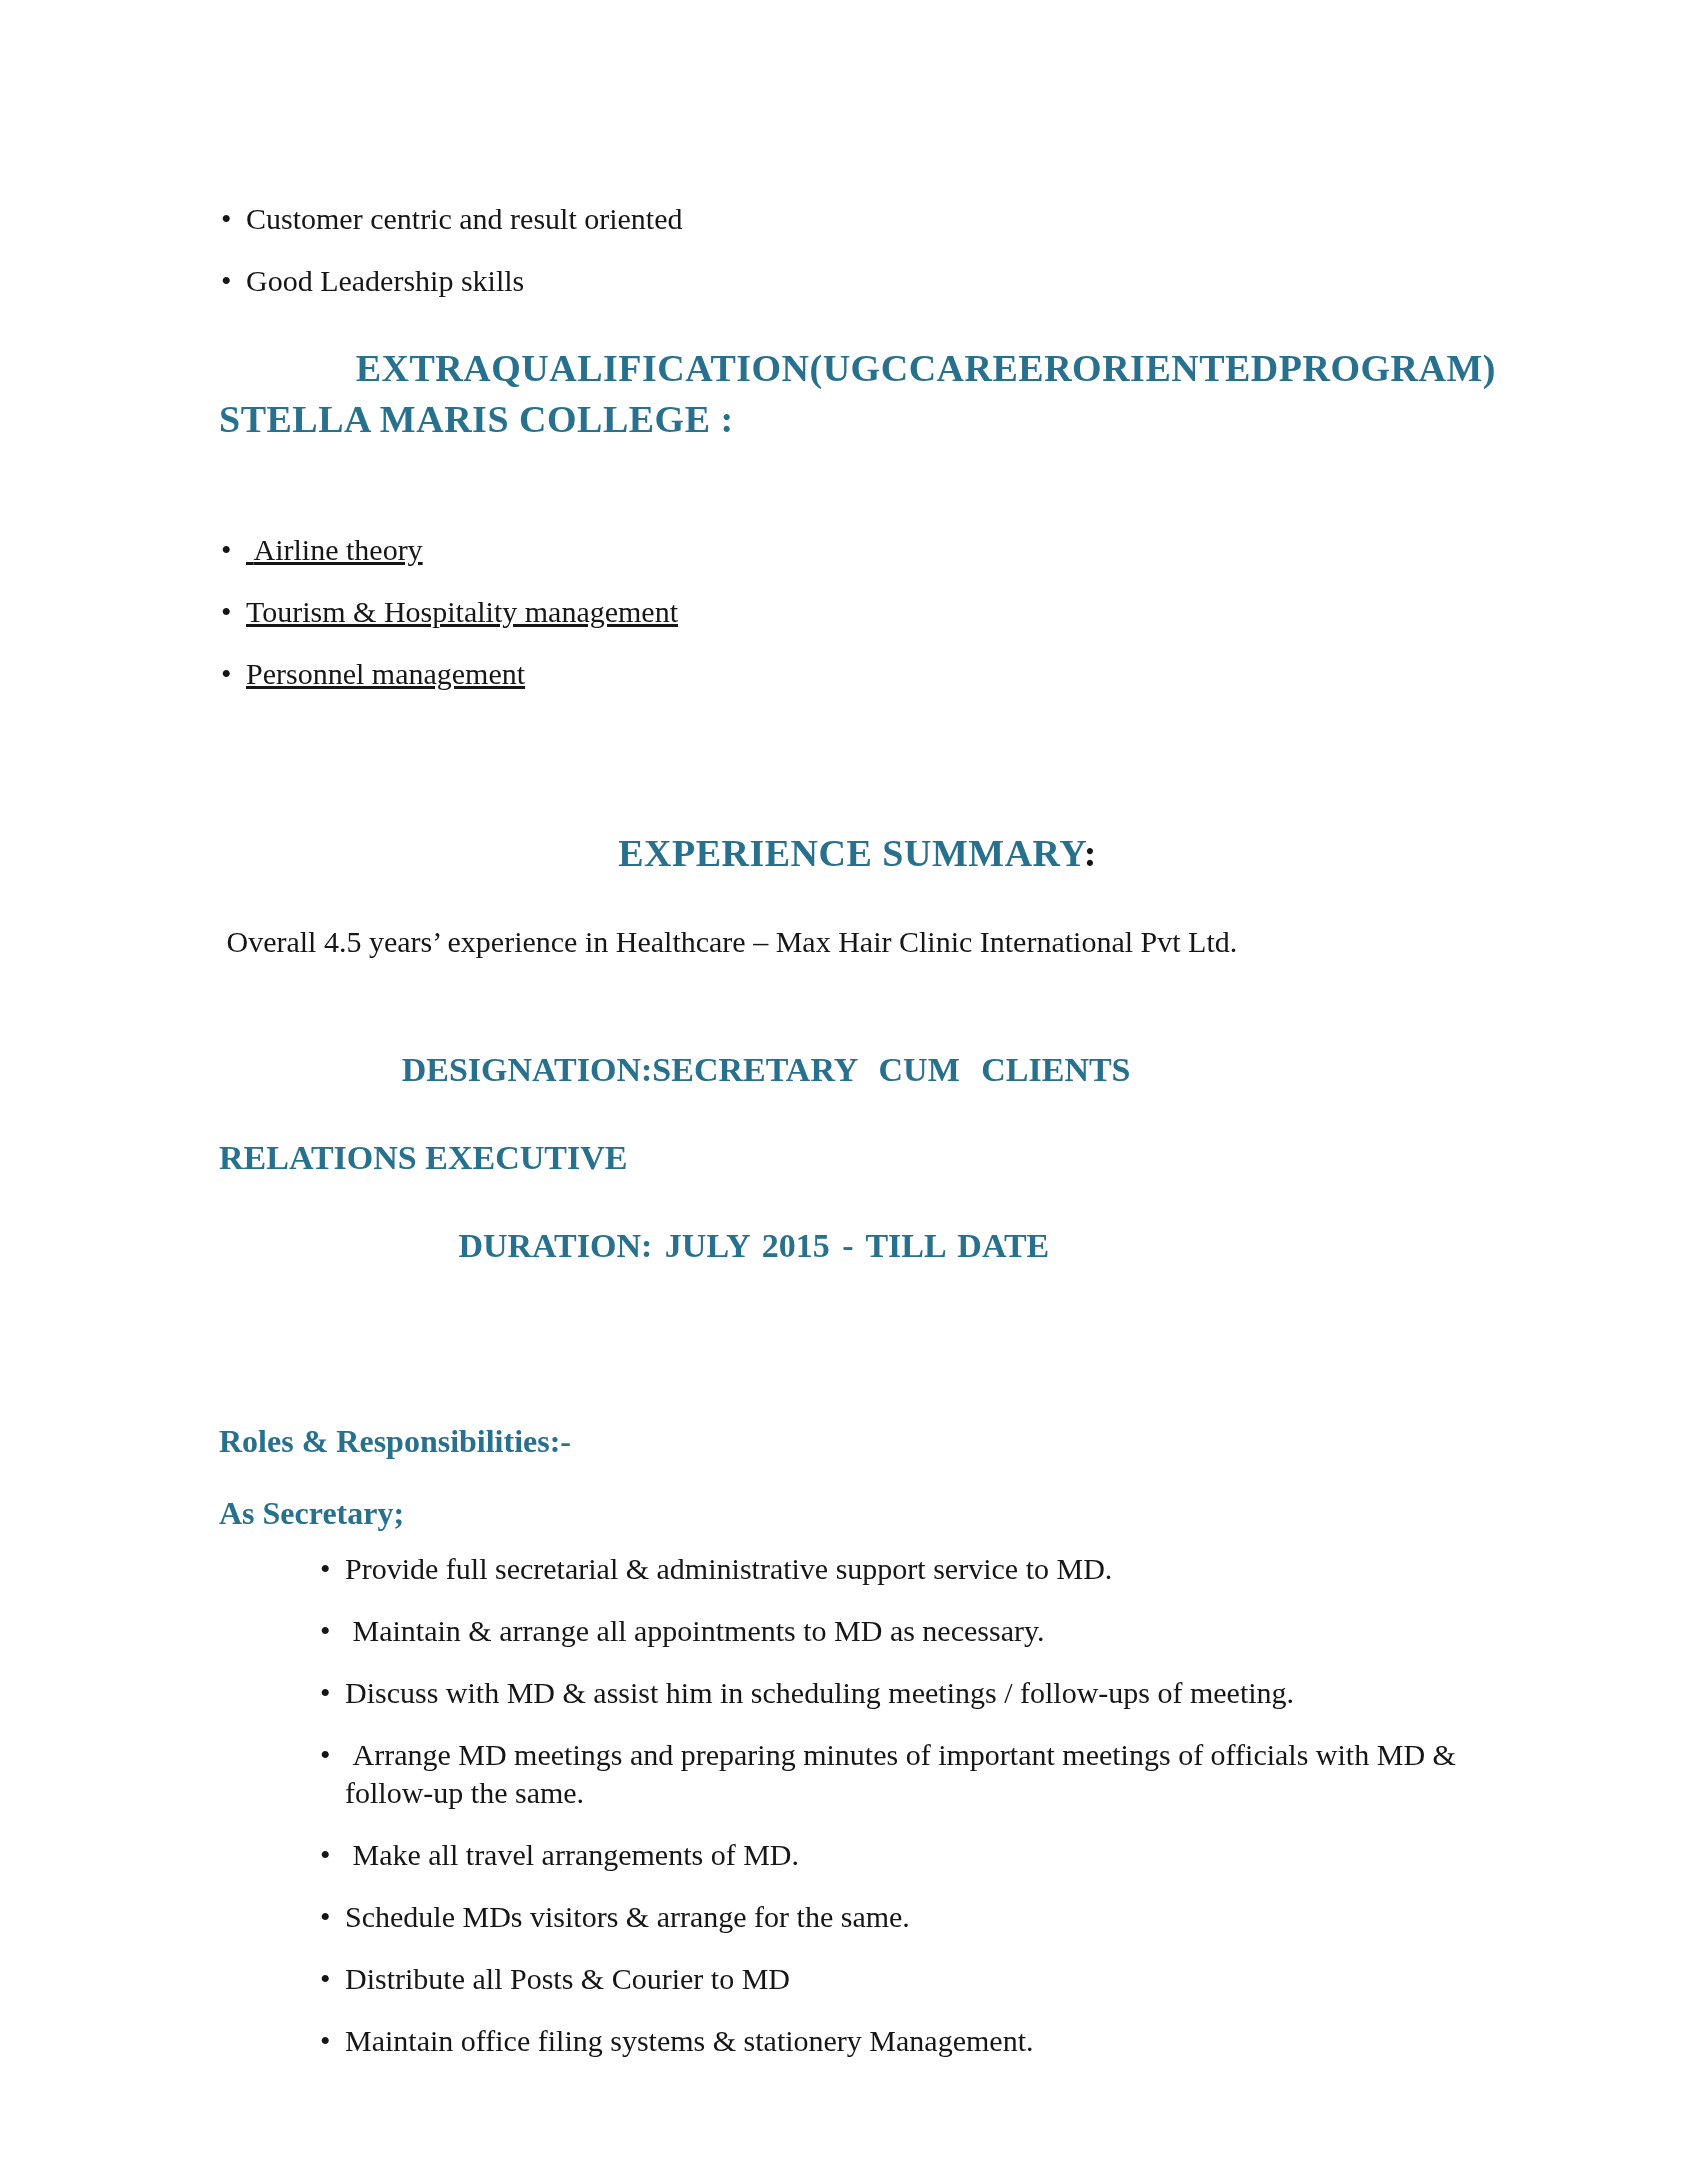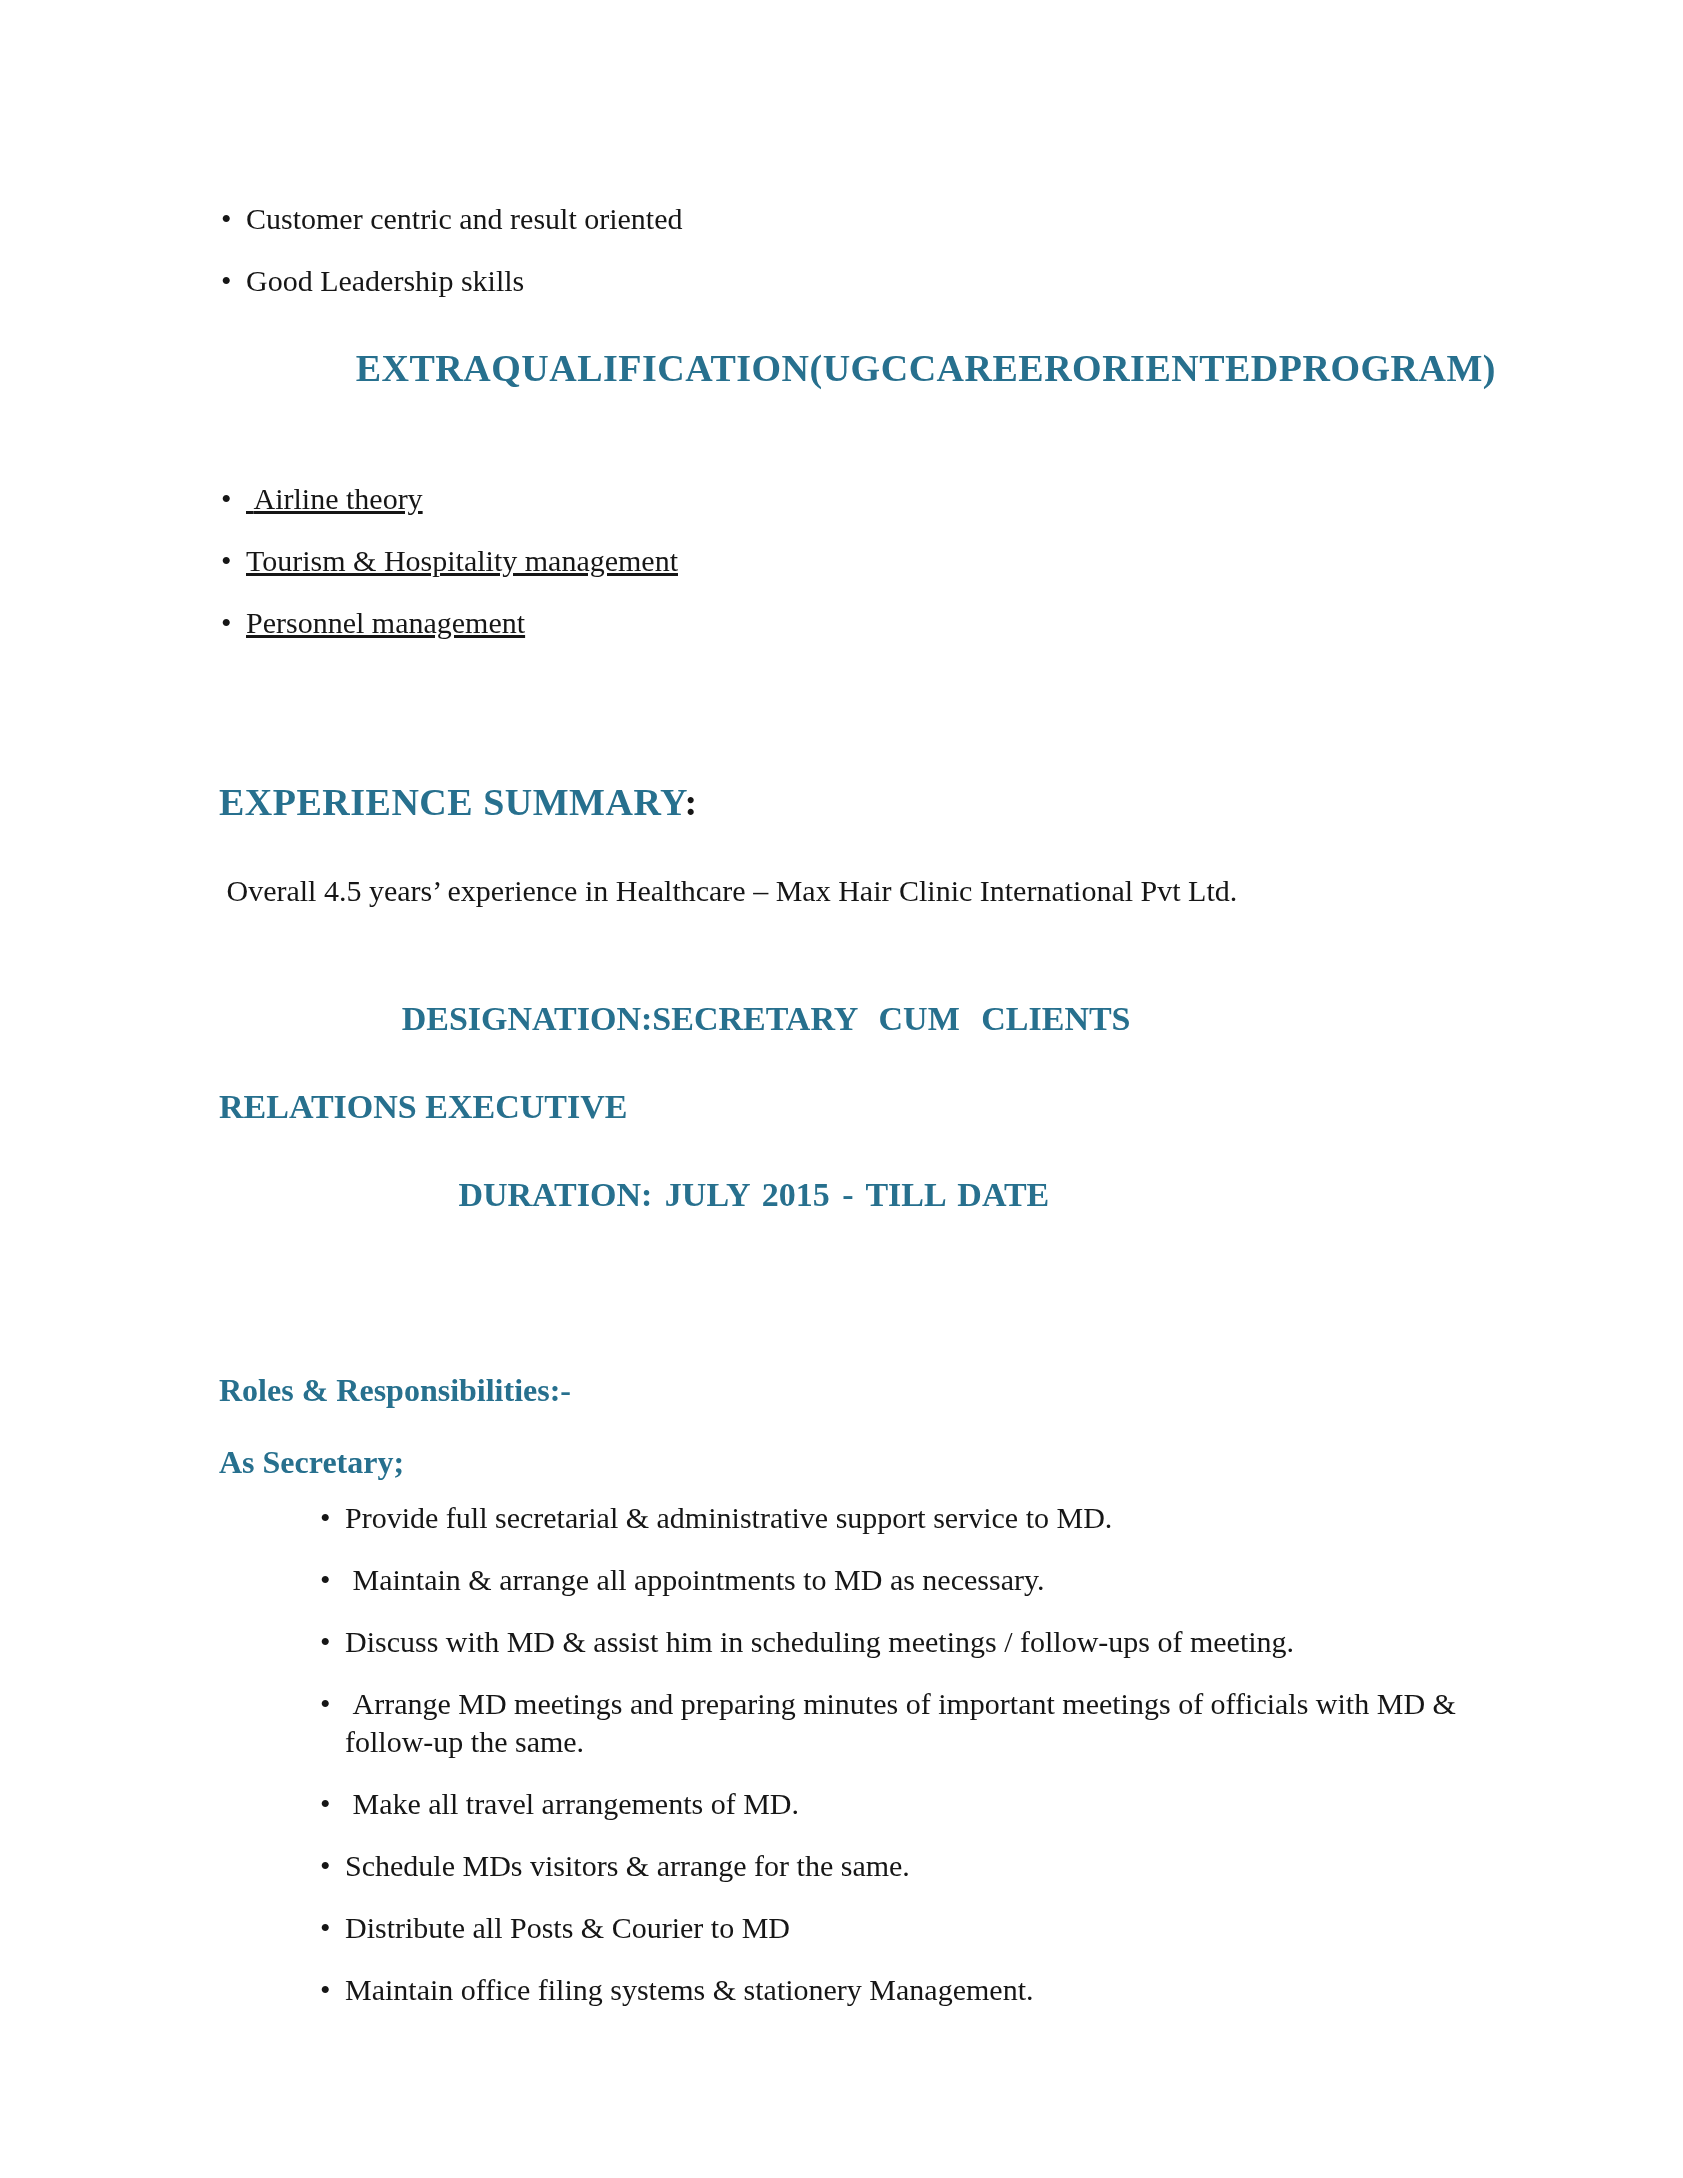--- a/index.html
+++ b/index.html
@@ -29,21 +29,21 @@
     font-weight: bold;
     font-size: 38px;
     line-height: 51px;
     letter-spacing: 0.5px;
   }
   .extra-heading { margin-top: 43px; }
   .justified { display: flex; justify-content: flex-end; }
 
   .eq-list { margin-top: 86px; text-decoration: underline; }
 
-  .exp-heading { margin-top: 135px; }
+  .exp-heading { margin-top: 135px; text-align: center; }
   .exp-heading .colon { color: var(--ink); }
 
   .overview {
     margin-top: 44px;
     font-size: 30px;
     line-height: 38px;
     white-space: pre-wrap;
   }
 
   .kv {
@@ -96,20 +96,21 @@
 
     <div class="section-heading extra-heading">
       <div class="justified">
           <span>EXTRA</span>
           <span>QUALIFICATION</span>
           <span>(UGC</span>
           <span>CAREER</span>
           <span>ORIENTED</span>
           <span>PROGRAM)</span>
         </div>
+      <div>STELLA MARIS COLLEGE :</div>
     </div>
 
     <ul class="eq-list">
       <li> Airline theory</li>
       <li>Tourism &amp; Hospitality management</li>
       <li>Personnel management</li>
     </ul>
 
     <div class="section-heading exp-heading">
       <span>EXPERIENCE SUMMARY</span><span class="colon">:</span>

